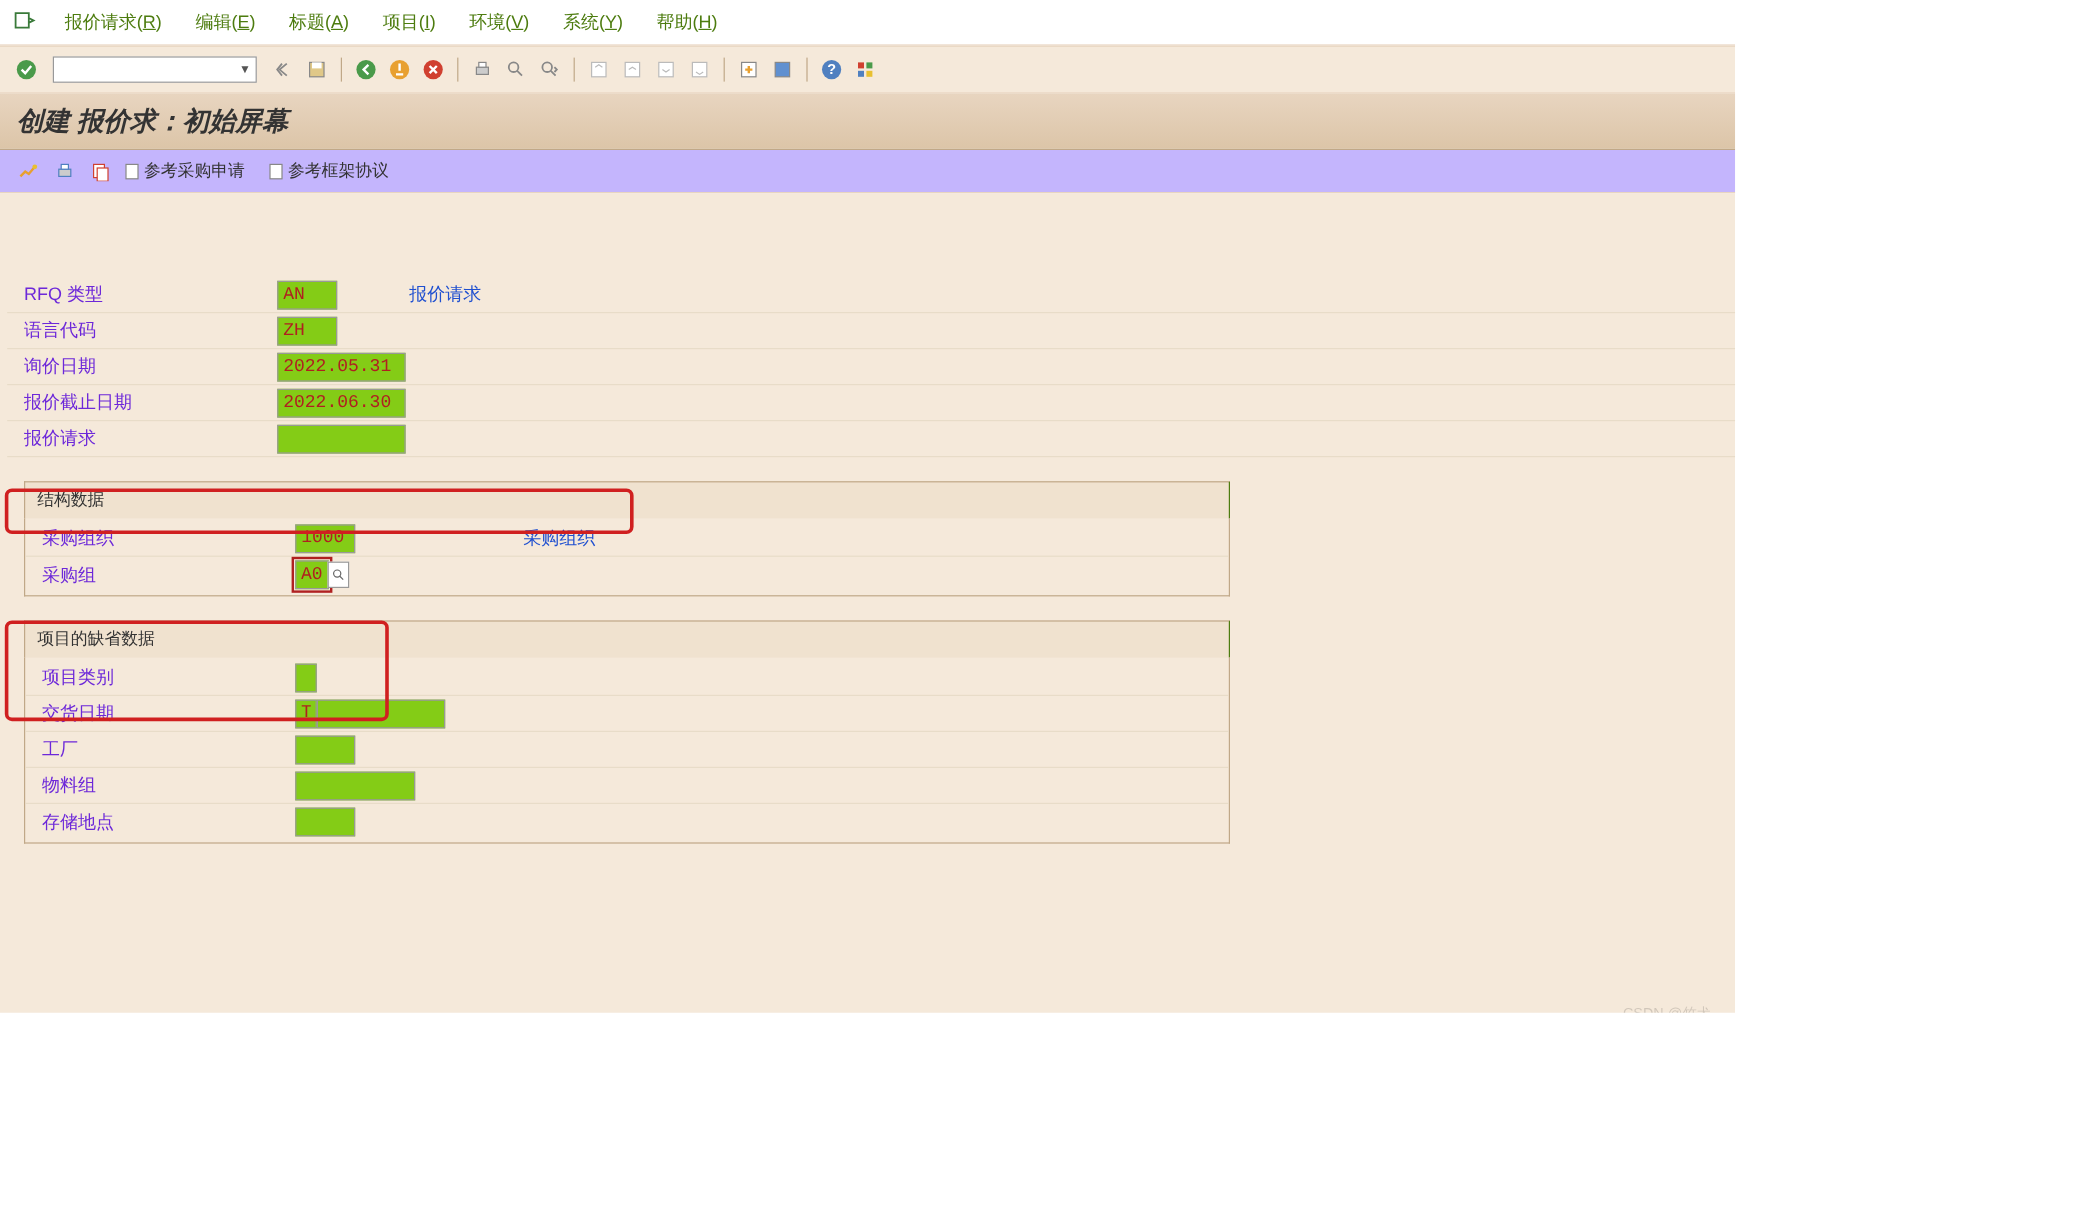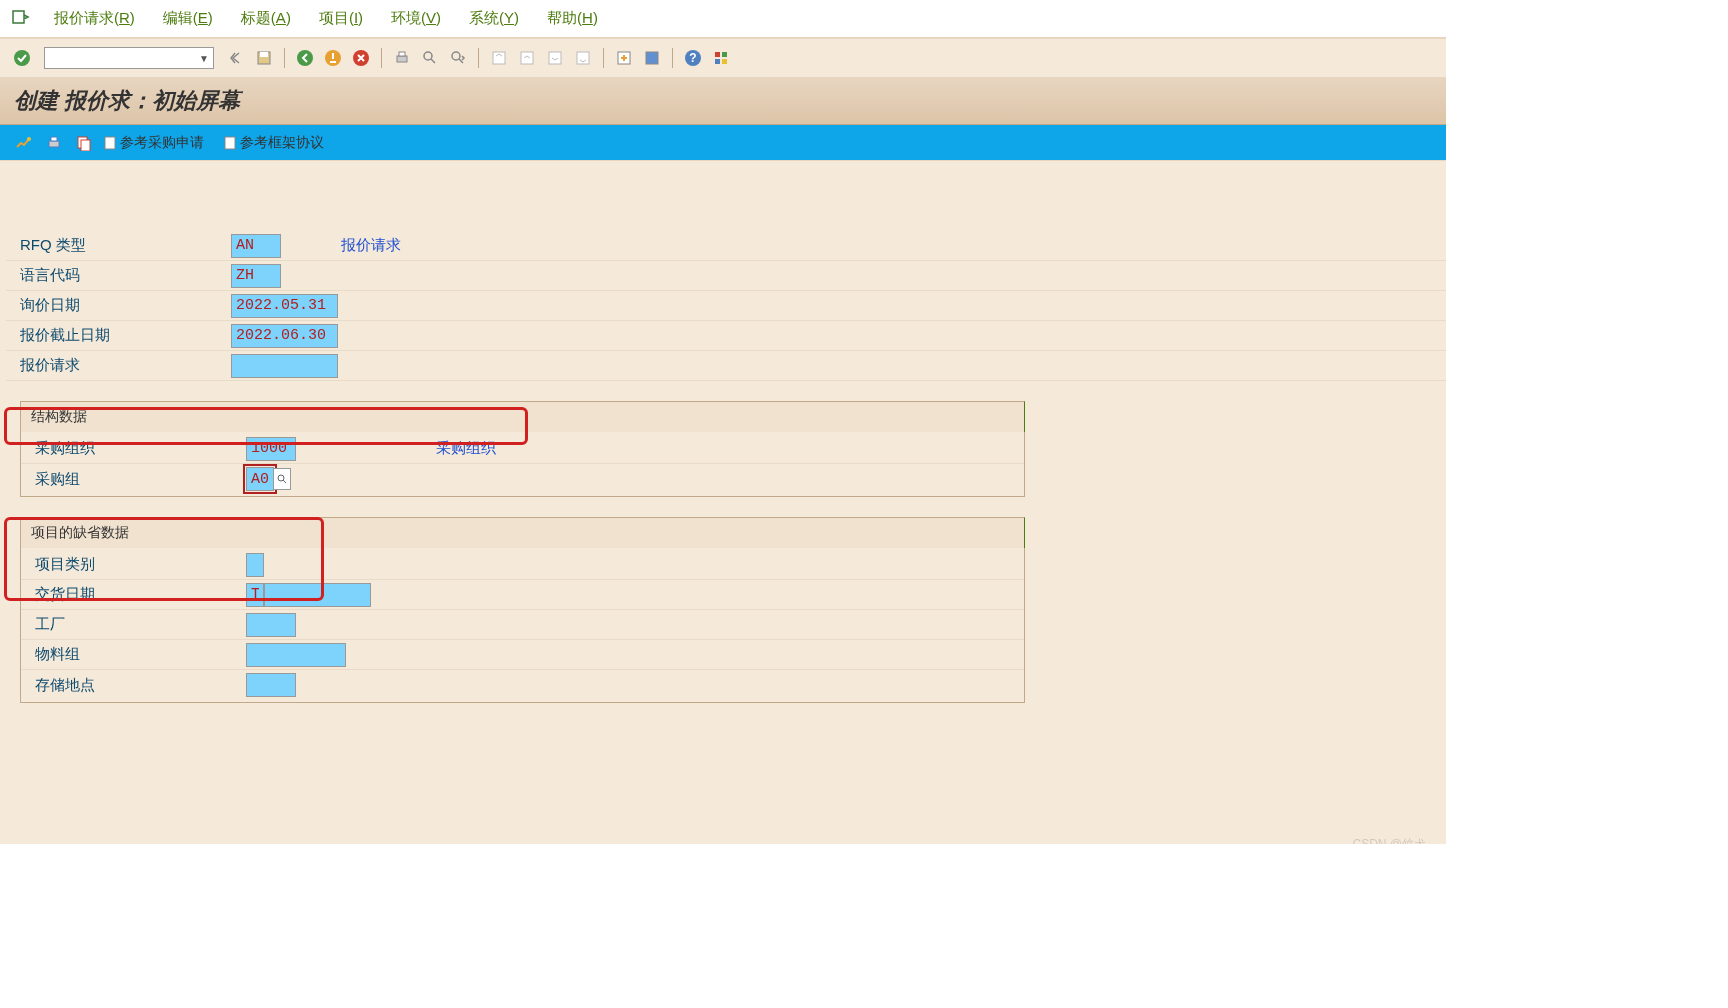--- a/index.html
+++ b/index.html
@@ -80,21 +80,21 @@
     font-weight: bold;
     color: #333;
     border-bottom: 1px solid #c0a888;
   }
   
   
   .apptoolbar {
     display: flex;
     align-items: center;
     padding: 6px 12px;
-    background: #0ea5e9;
+    background: #c4b5fd;
     border-bottom: 1px solid #e8d5c0;
     height: 36px;
     gap: 6px;
   }
   .app-link {
     display: flex;
     align-items: center;
     gap: 2px;
     color: #333;
     cursor: pointer;
@@ -115,26 +115,26 @@
   
   .form-row {
     display: flex;
     align-items: center;
     height: 30px;
     border-bottom: 1px solid #e8dcc8;
   }
   .form-label {
     width: 225px;
     padding-left: 14px;
-    color: #0c4a6e;
+    color: #6d28d9;
     font-size: 15px;
   }
   .form-input {
     height: 24px;
-    background: #7dd3fc;
+    background: #84cc16;
     border: 1px solid #999;
     padding: 0 4px;
     color: #b02020;
     font-family: "Courier New", monospace;
     font-size: 15px;
   }
   .form-input.w-sm { width: 50px; }
   .form-input.w-md { width: 107px; }
   .form-input.w-sm2 { width: 18px; text-align: center;}
   .form-desc {

